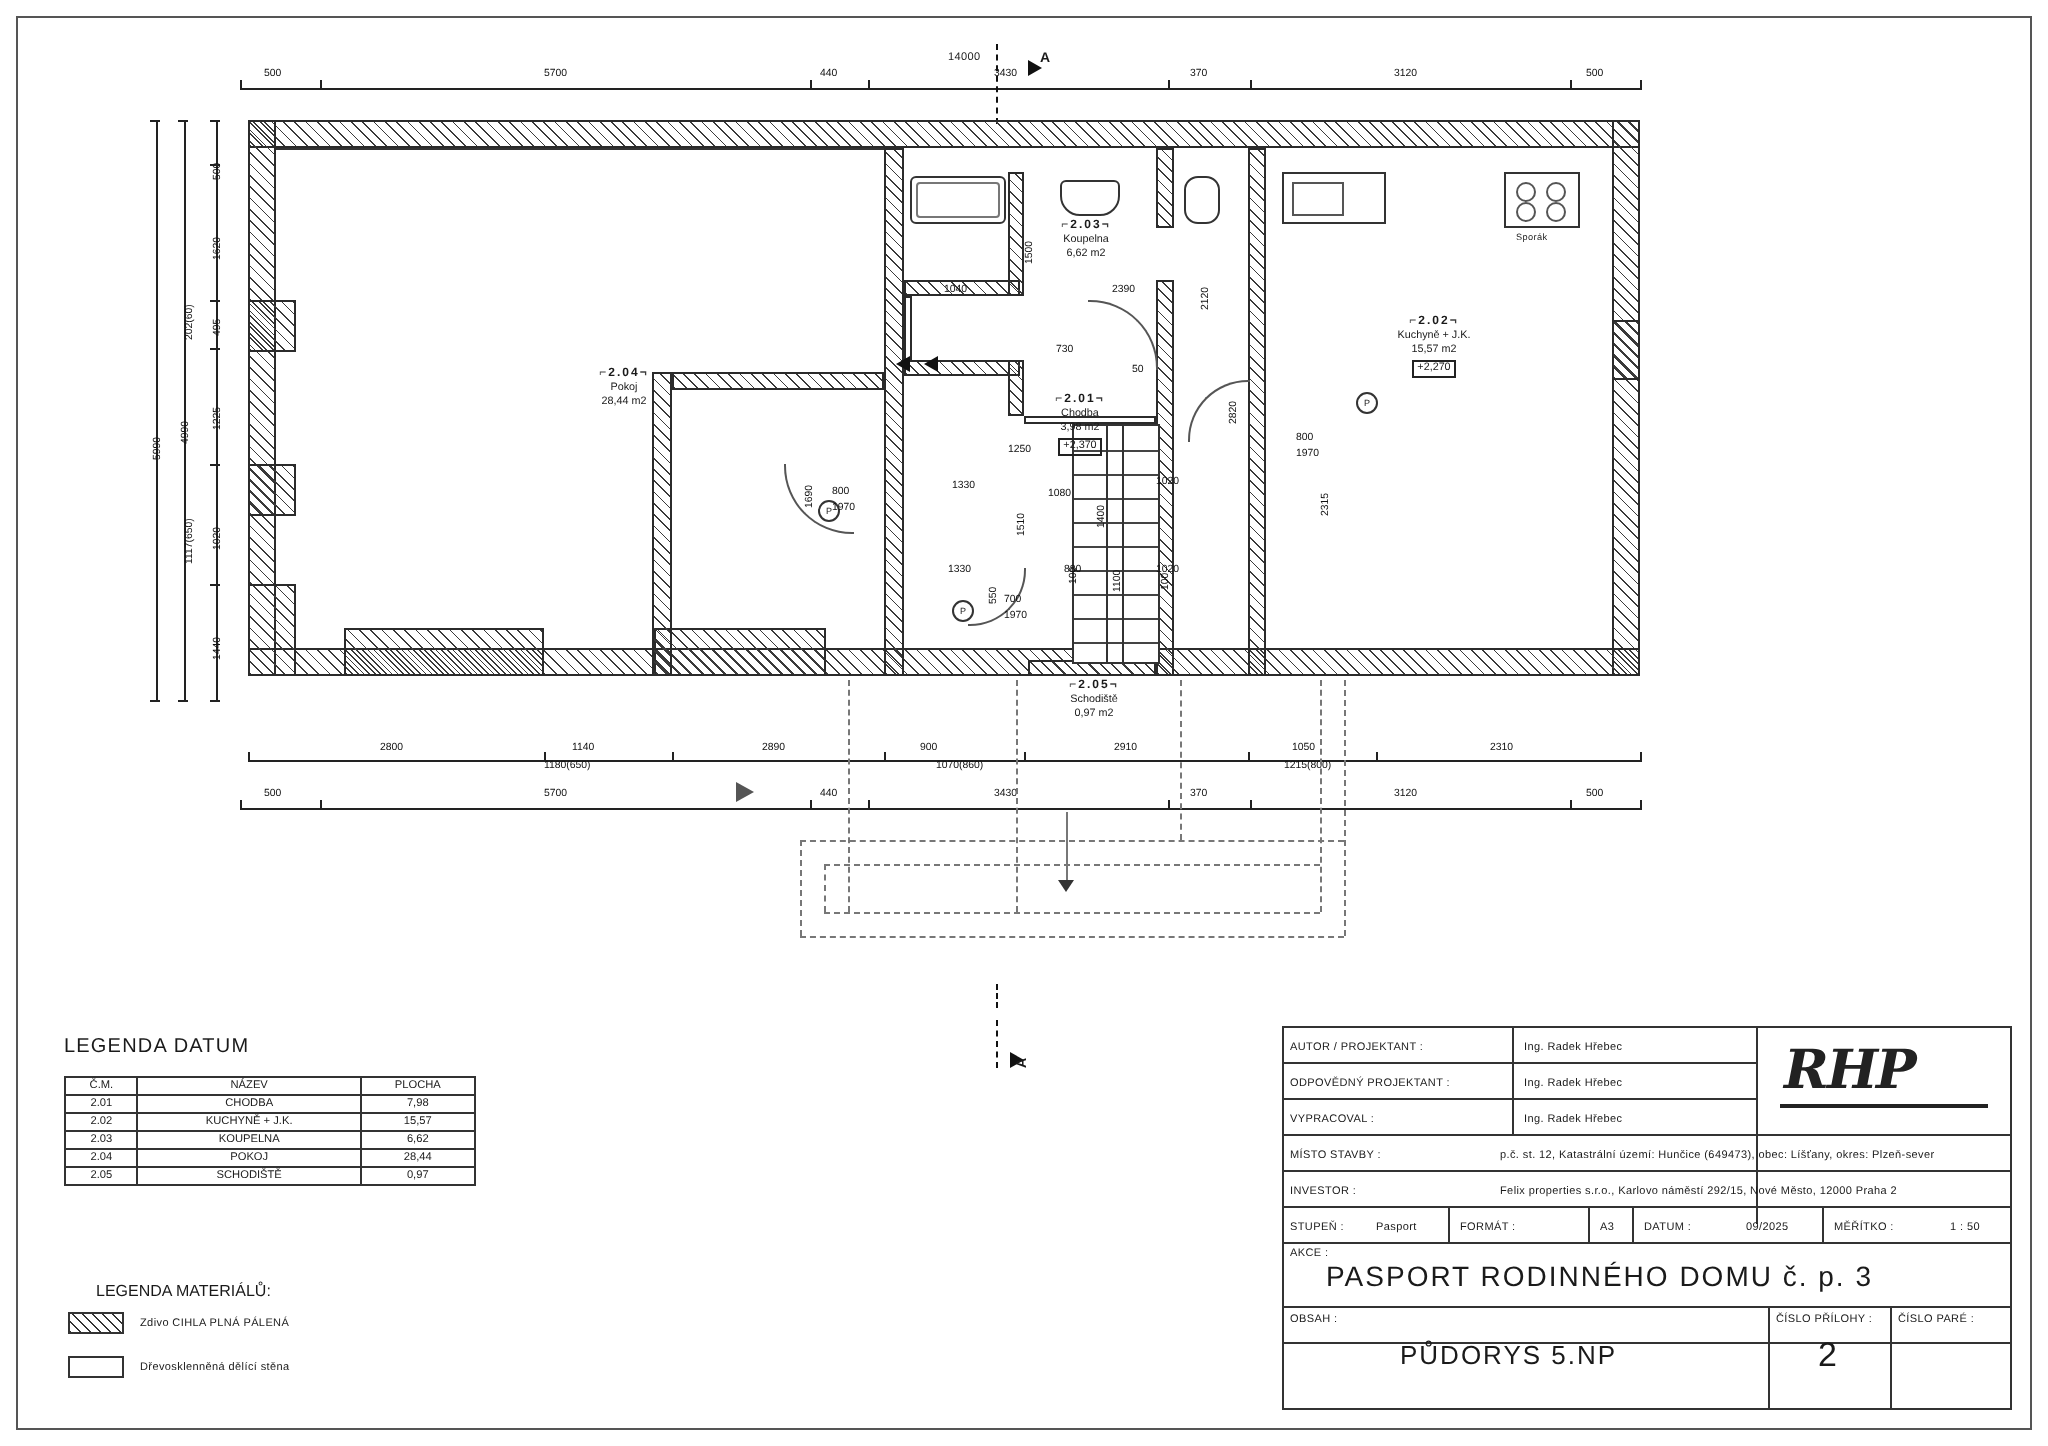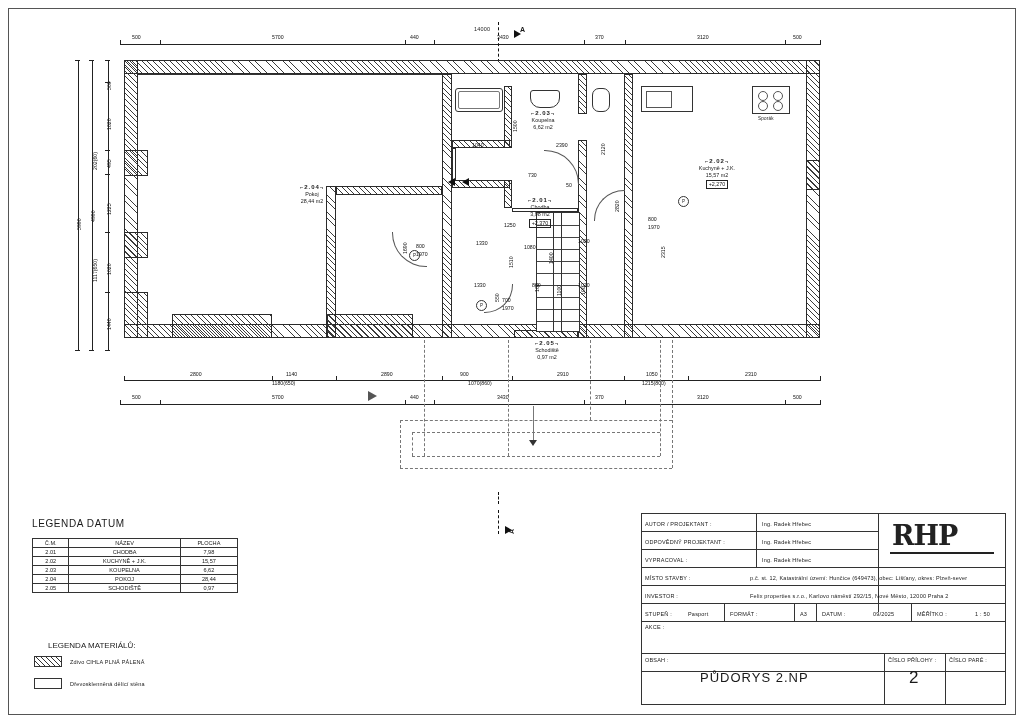--- a/index.html
+++ b/index.html
@@ -334,21 +334,21 @@
     </div>
   <div class="abs txt" style="left:70px;top:659px;">Zdivo CIHLA PLNÁ PÁLENÁ</div>
   <div class="abs" style="left:34px;top:678px;">
       <div class="mat-plain"></div>
     </div>
   <div class="abs txt" style="left:70px;top:681px;">Dřevosklenněná dělící stěna</div>
 
   <div class="tb" style="left:641px;top:513px;width:365px;height:192px;"></div>
 
   <div class="abs" style="left:878px;top:513px;width:0.8px;height:99px;background:#333;"></div>
-  <div class="abs logo" style="left:892px;top:520px;">RHP</div>
+  <div class="abs logo" style="left:892px;top:520px;font-style:italic;">RHP</div>
   <div class="abs" style="left:890px;top:552px;width:104px;height:2px;background:#222;"></div>
 
   <div class="abs" style="left:641px;top:531px;width:237px;height:0.8px;background:#333;"></div>
   <div class="abs" style="left:641px;top:549px;width:237px;height:0.8px;background:#333;"></div>
   <div class="abs" style="left:641px;top:567px;width:365px;height:0.8px;background:#333;"></div>
   <div class="abs" style="left:641px;top:585px;width:365px;height:0.8px;background:#333;"></div>
   <div class="abs" style="left:641px;top:603px;width:365px;height:0.8px;background:#333;"></div>
   <div class="abs" style="left:641px;top:621px;width:365px;height:0.8px;background:#333;"></div>
   <div class="abs" style="left:641px;top:653px;width:365px;height:0.8px;background:#333;"></div>
   <div class="abs" style="left:641px;top:671px;width:365px;height:0.8px;background:#333;"></div>
@@ -374,20 +374,21 @@
   <div class="abs txt" style="left:822px;top:611px;">DATUM :</div>
   <div class="abs txt" style="left:873px;top:611px;">09/2025</div>
   <div class="abs txt" style="left:917px;top:611px;">MĚŘÍTKO :</div>
   <div class="abs txt" style="left:975px;top:611px;">1 : 50</div>
   <div class="abs" style="left:724px;top:603px;width:0.8px;height:18px;background:#333;"></div>
   <div class="abs" style="left:794px;top:603px;width:0.8px;height:18px;background:#333;"></div>
   <div class="abs" style="left:816px;top:603px;width:0.8px;height:18px;background:#333;"></div>
   <div class="abs" style="left:911px;top:603px;width:0.8px;height:18px;background:#333;"></div>
 
   <div class="abs txt" style="left:645px;top:624px;">AKCE :</div>
+  <div class="abs" style="left:663px;top:630px;font-size:14px;letter-spacing:1px;white-space:nowrap;">PASPORT RODINNÉHO DOMU č. p. 3</div>
 
   <div class="abs txt" style="left:645px;top:657px;">OBSAH :</div>
-  <div class="abs" style="left:700px;top:670px;font-size:13px;letter-spacing:1px;white-space:nowrap;">PŮDORYS 2.NP</div>
+  <div class="abs" style="left:700px;top:670px;font-size:13px;letter-spacing:1px;white-space:nowrap;">PŮDORYS 5.NP</div>
   <div class="abs txt" style="left:888px;top:657px;">ČÍSLO PŘÍLOHY :</div>
   <div class="abs txt" style="left:949px;top:657px;">ČÍSLO PARÉ :</div>
   <div class="abs" style="left:909px;top:668px;font-size:17px;">2</div>
   <div class="abs txt" style="left:968px;top:680px;"></div>
 </div>
 
 </body></html>

